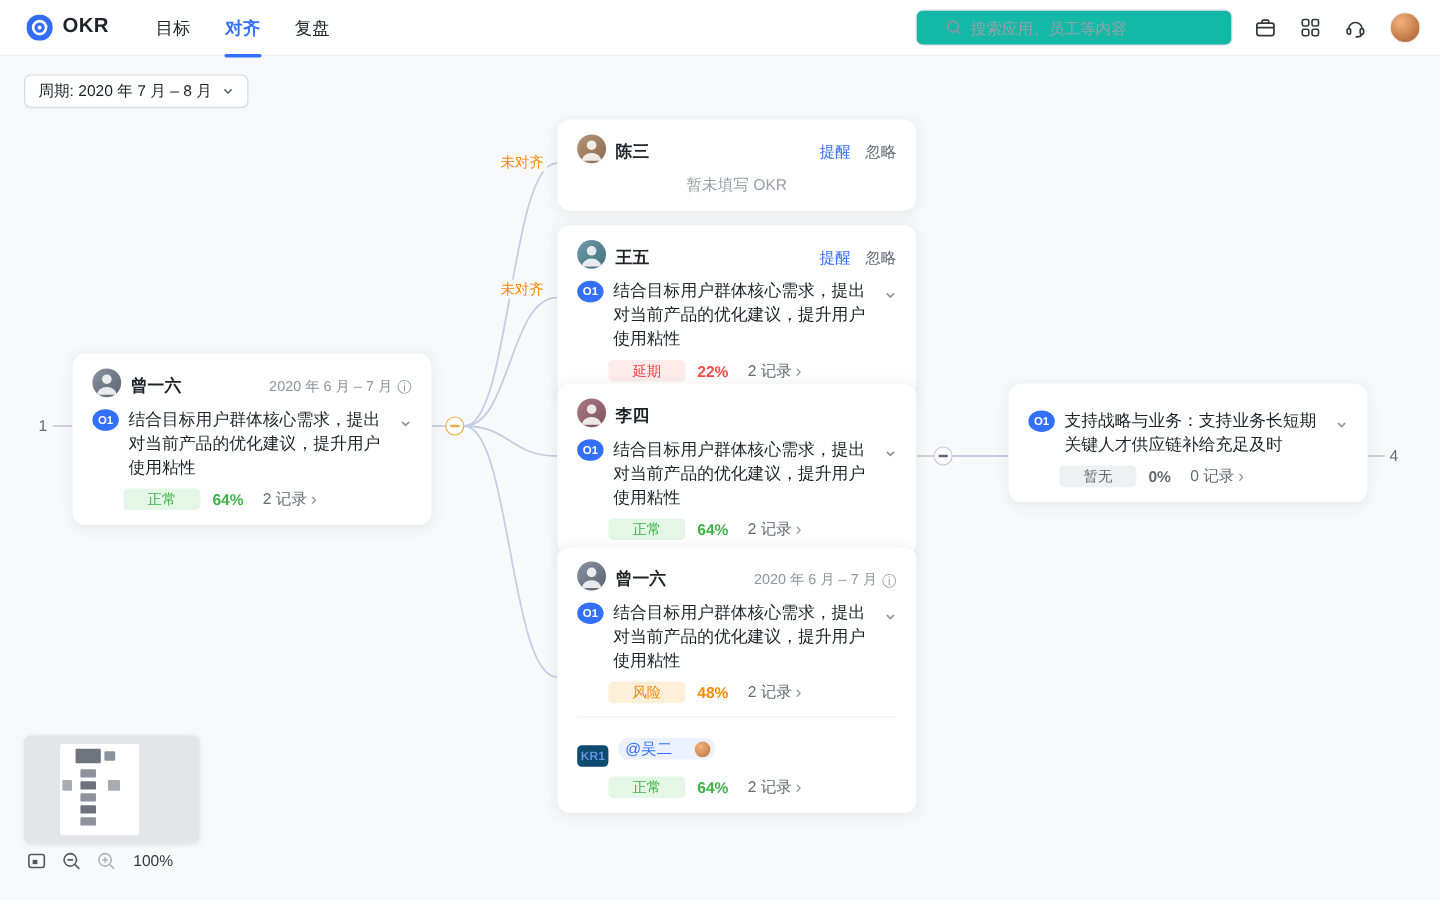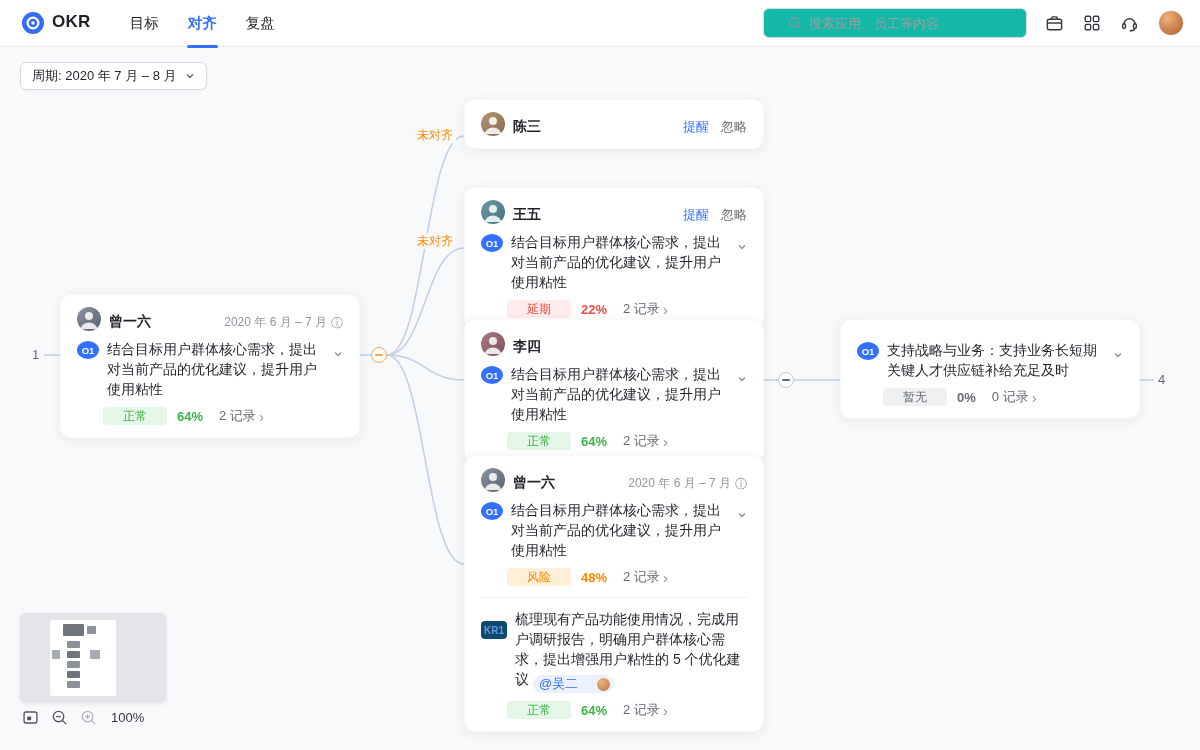--- a/index.html
+++ b/index.html
@@ -222,20 +222,21 @@
           <circle cx="12" cy="9" r="4" fill="rgba(255,255,255,.85)"></circle>
             <path d="M4 22 a8 6.5 0 0 1 16 0 z" fill="rgba(255,255,255,.85)"></path>
           </svg>
       </span>
       <span class="name">陈三</span>
       <span class="actions">
         <span class="link-remind">提醒</span>
         <span class="link-ignore">忽略</span>
       </span>
     </div>
+    <div class="empty-text">暂未填写 OKR</div>
   </div>
 
   <div class="card" style="left:464px;top:140px">
     <div class="card-head">
       <span class="avatar av-wang">
         <svg viewBox="0 0 24 24" width="24" height="24">
           <circle cx="12" cy="9" r="4" fill="rgba(255,255,255,.85)"></circle>
             <path d="M4 22 a8 6.5 0 0 1 16 0 z" fill="rgba(255,255,255,.85)"></path>
           </svg>
       </span>
@@ -321,21 +322,20 @@
       <span class="pct pct-orange">48%</span>
       <span class="records">
         <span>2 记录</span>
         <span class="rchev">›</span>
       </span>
     </div>
     <div class="divider"></div>
     <div class="obj-row" style="margin-top:0">
       <span class="krbadge">KR1</span>
       <span class="obj-text">
-        <span>梳理现有产品功能使用情况，完成用户调研报告，明确用户群体核心需求，提出增强用户粘性的 5 个优化建议</span>
         <span class="mention">
           <span>@吴二</span>
           <span class="mention-av"></span>
         </span>
       </span>
     </div>
     <div class="status-row">
       <span class="badge badge-green">正常</span>
       <span class="pct pct-green">64%</span>
       <span class="records">

